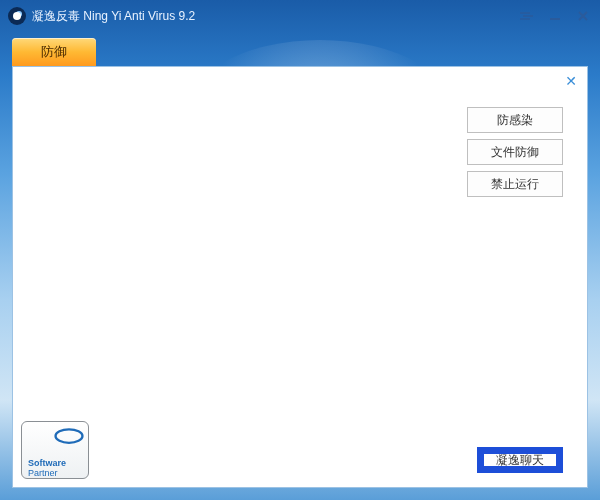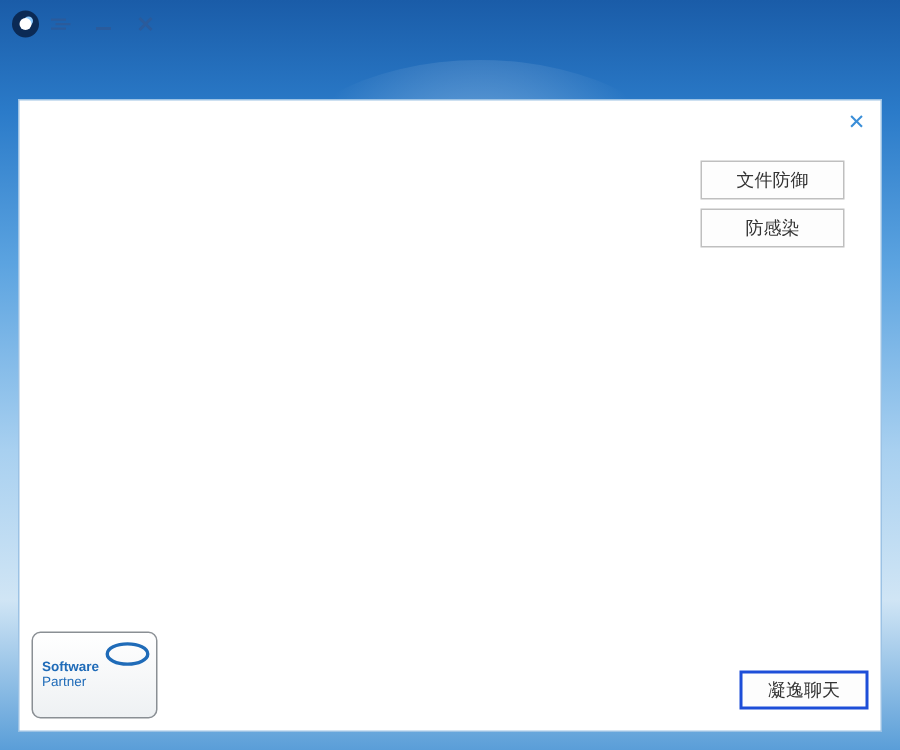--- a/index.html
+++ b/index.html
@@ -68,46 +68,47 @@
   }
   .opt-btn {
     min-width: 96px; height: 26px; padding: 0 10px;
     background: #fdfdfd; border: 1px solid #bfbfbf;
     font-size: 12px; color: #333; cursor: pointer;
     display: flex; align-items: center; justify-content: center;
   }
 
   .partner-badge {
     position: absolute; left: 8px; bottom: 8px;
-    width: 84px; height: 58px;
+    width: 68px; height: 58px;
     border: 1.5px solid #8a8f94; border-radius: 6px;
     background: linear-gradient(180deg, #ffffff 0%, #eef1f3 100%);
-    padding: 19px 6px;
+    padding: 0 6px;
     display: flex; flex-direction: column; justify-content: flex-end;
     font-size: 9px; line-height: 1.05; color: #1f6bb8;
   }
   .intel-swirl {
     position: absolute; top: 4px; right: 4px; width: 30px; height: 20px;
   }
   .intel-swirl svg { width: 100%; height: 100%; }
   .partner-badge .l1 { font-weight: 600; }
 
   .chat-btn {
-    position: absolute; right: 8px; bottom: 14px;
+    position: absolute; right: 24px; bottom: 14px;
     min-width: 86px; height: 26px; padding: 0 12px;
-    background: #fdfdfd; border: 2px solid #1d4ed8;
+    background: #fdfdfd; border: 7px solid #1d4ed8;
     font-size: 12px; color: #333; cursor: pointer;
     display: flex; align-items: center; justify-content: center;
   }
 </style>
 </head>
 <body>
 
 <div class="titlebar">
   <div class="app-icon"></div>
+  <div class="title-text">凝逸反毒 Ning Yi Anti Virus 9.2</div>
   <div class="win-controls">
     <div class="win-btn">
       <svg viewBox="0 0 16 12" width="16" height="12">
           <path d="M1 3 H11 M4 6 H14 M1 9 H11" stroke="#2a5b9c" stroke-width="1.5" fill="none"></path>
           <path d="M11 1 L15 3 L11 5 Z M4 4 L0 6 L4 8 Z M11 7 L15 9 L11 11 Z" fill="#2a5b9c" opacity="0"></path>
         </svg>
     </div>
     <div class="win-btn">
       <svg viewBox="0 0 12 12" width="12" height="12">
           <rect x="1" y="8" width="10" height="2" fill="#2a5b9c"></rect>
@@ -115,28 +116,30 @@
     </div>
     <div class="win-btn">
       <svg viewBox="0 0 12 12" width="12" height="12">
           <path d="M2 2 L10 10 M10 2 L2 10" stroke="#2a5b9c" stroke-width="2"></path>
         </svg>
     </div>
   </div>
 </div>
 
 <div class="tabbar">
+  <div class="tab active">防御</div>
 </div>
 
 <div class="panel">
   <div class="panel-close">✕</div>
 
   <div class="option-list">
+    <button class="opt-btn">防感染</button>
     <button class="opt-btn">文件防御</button>
-    <button class="opt-btn">防感染</button>
+    <button class="opt-btn">禁止运行</button>
   </div>
 
   <div class="partner-badge">
     <div class="intel-swirl">
       <svg viewBox="0 0 40 24">
           <ellipse cx="20" cy="12" rx="18" ry="9" fill="none" stroke="#1f6bb8" stroke-width="3"></ellipse>
         </svg>
     </div>
     <div class="l1">Software</div>
     <div class="l2">Partner</div>

